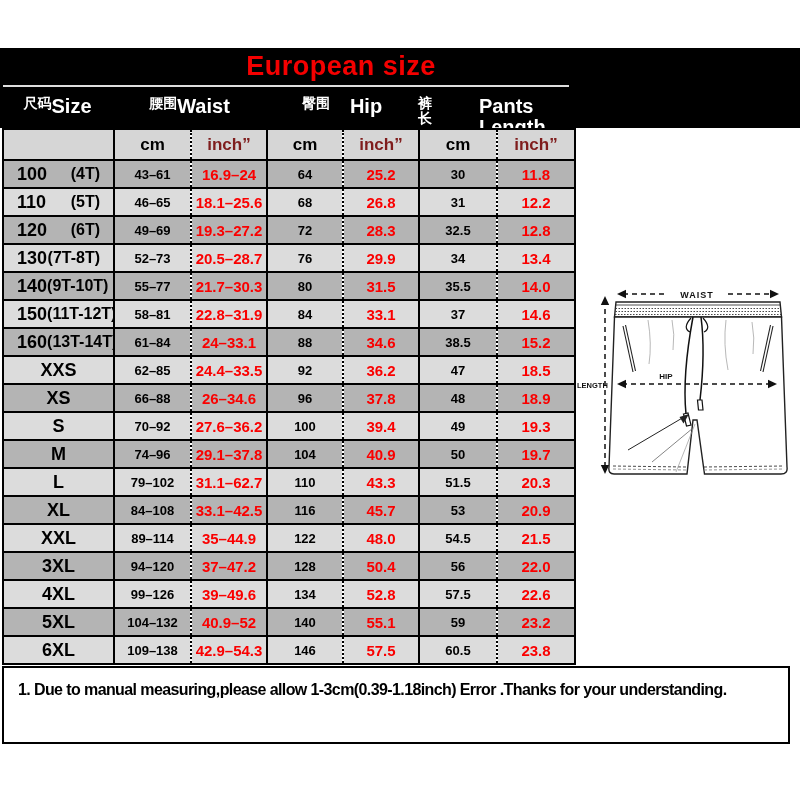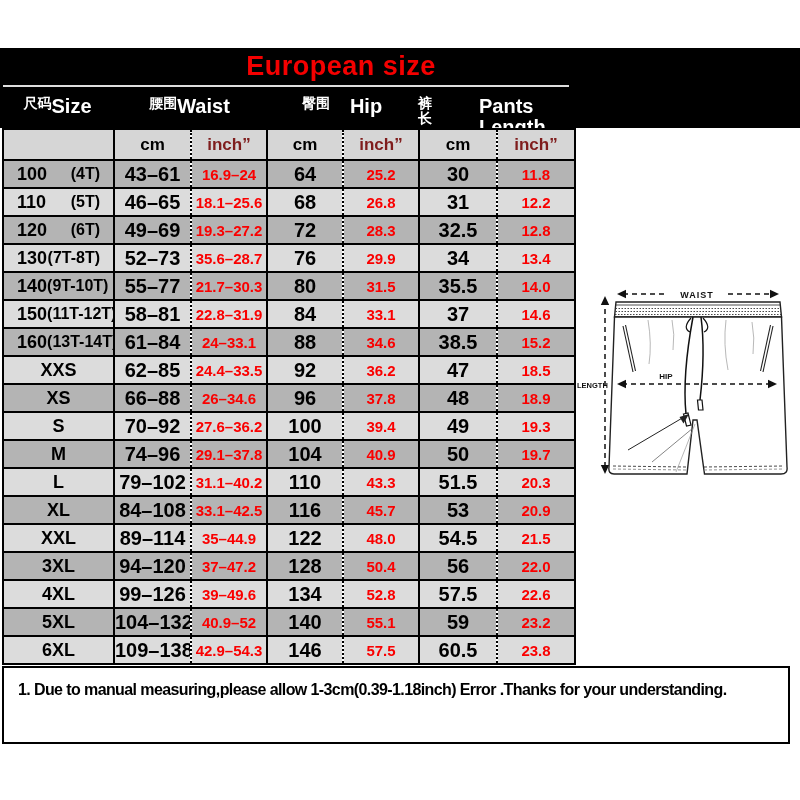--- a/index.html
+++ b/index.html
@@ -27,21 +27,21 @@
         font-weight:bold;overflow:hidden;white-space:nowrap;}
   .size-table th.maj,.size-table td.maj{border-left:2px solid #000;}
   .size-table th.sub,.size-table td.sub{border-left:2px dotted #000;}
   tr.sub-head{height:31px;}
   tr.sub-head th{background:#d6d6d6;font-size:17px;}
   tr.sub-head th.lbl-in{color:#7f1d1d;}
   tbody tr{height:28px;}
   tbody tr.dark td{background:#b4b4b4;}
   tbody tr.light td{background:#dcdcdc;}
   td.c-size{font-size:18px;}
-  td.c-cm{font-size:20px;}
+  td.c-cm{font-size:13px;}
   td.c-in{font-size:15px;color:#fa0000;}
   .split{display:flex;justify-content:space-between;align-items:center;padding:0 13px;}
   .split .tag{font-size:16px;}
 
   
   .diagram{position:absolute;left:576px;top:272px;width:222px;height:212px;}
   .diagram text{font-family:"Liberation Sans","DejaVu Sans",sans-serif;font-weight:bold;fill:#111;}
 
   
   .notes{position:absolute;left:2px;top:666px;width:788px;height:78px;border:2px solid #000;
@@ -140,21 +140,21 @@
           <td class="c-in sub">12.8</td>
         </tr>
         <tr class="light">
           <td class="c-size">
             <div class="split">
               <span>130</span>
               <span class="tag">(7T-8T)</span>
             </div>
           </td>
           <td class="c-cm maj">52–73</td>
-          <td class="c-in sub">35.6–28.7</td>
+          <td class="c-in sub">20.5–28.7</td>
           <td class="c-cm maj">76</td>
           <td class="c-in sub">29.9</td>
           <td class="c-cm maj">34</td>
           <td class="c-in sub">13.4</td>
         </tr>
         <tr class="dark">
           <td class="c-size">
             <div class="split">
               <span>140</span>
               <span class="tag">(9T-10T)</span>
@@ -227,21 +227,21 @@
           <td class="c-cm maj">74–96</td>
           <td class="c-in sub">29.1–37.8</td>
           <td class="c-cm maj">104</td>
           <td class="c-in sub">40.9</td>
           <td class="c-cm maj">50</td>
           <td class="c-in sub">19.7</td>
         </tr>
         <tr class="light">
           <td class="c-size">L</td>
           <td class="c-cm maj">79–102</td>
-          <td class="c-in sub">31.1–40.2</td>
+          <td class="c-in sub">31.1–62.7</td>
           <td class="c-cm maj">110</td>
           <td class="c-in sub">43.3</td>
           <td class="c-cm maj">51.5</td>
           <td class="c-in sub">20.3</td>
         </tr>
         <tr class="dark">
           <td class="c-size">XL</td>
           <td class="c-cm maj">84–108</td>
           <td class="c-in sub">33.1–42.5</td>
           <td class="c-cm maj">116</td>

